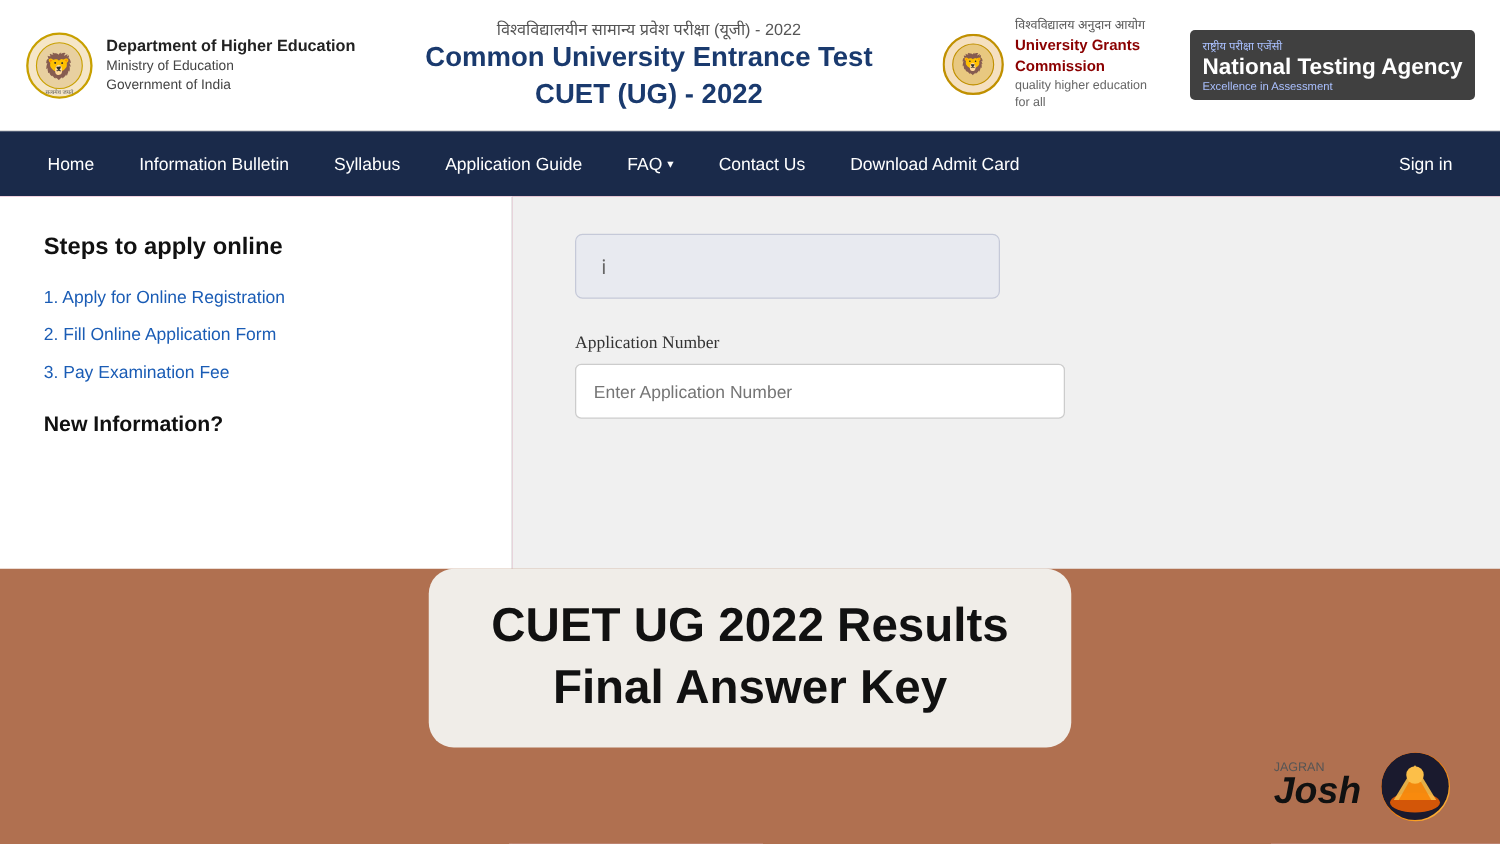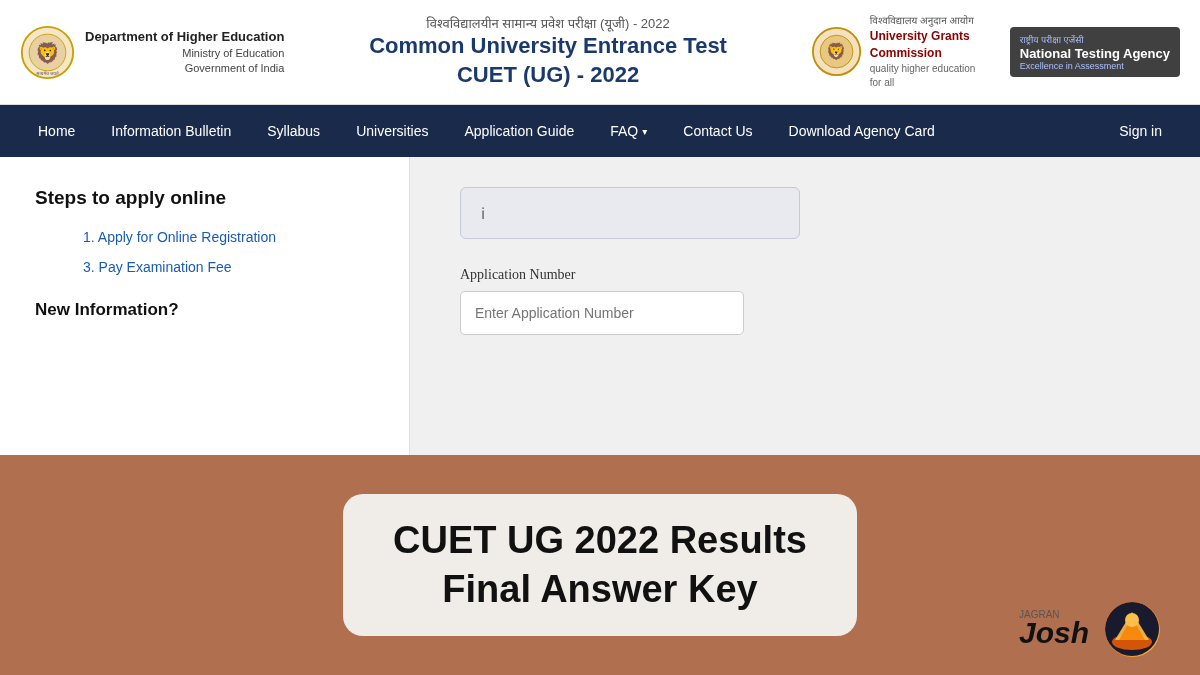--- a/index.html
+++ b/index.html
@@ -19,21 +19,20 @@
       display: flex;
       align-items: center;
       gap: 10px;
     }
     .emblem {
       width: 55px;
       height: 55px;
     }
     .dept-info {
       line-height: 1.4;
-      text-align: right;
     }
     .dept-name {
       font-weight: bold;
       font-size: 13px;
       color: #222;
     }
     .dept-sub {
       font-size: 11px;
       color: #444;
     }
@@ -81,21 +80,21 @@
       color: #fff;
       padding: 6px 10px;
       border-radius: 4px;
       font-size: 11px;
       display: flex;
       align-items: center;
       gap: 6px;
     }
     .nta-badge .nta-name {
       font-weight: bold;
-      font-size: 13px;
+      font-size: 18px;
     }
 
     
     .navbar {
       background: #1a2a4a;
       display: flex;
       align-items: center;
       padding: 0 20px;
       height: 52px;
       gap: 0;
@@ -138,21 +137,20 @@
       font-size: 19px;
       font-weight: bold;
       color: #111;
       margin-bottom: 20px;
     }
     .step-item {
       font-size: 14px;
       color: #333;
       margin-bottom: 14px;
       list-style: none;
-      margin-left: 48px;
     }
     .step-item a {
       color: #1a5cb5;
       text-decoration: none;
     }
     .new-reg {
       font-size: 17px;
       font-weight: bold;
       color: #111;
       margin-top: 25px;
@@ -188,41 +186,41 @@
       color: #333;
     }
     .form-label {
       font-size: 14px;
       color: #333;
       margin-bottom: 8px;
       font-weight: 500;
       font-family: Liberation Serif, serif;
     }
     .form-input {
-      width: 284px;
+      width: 392px;
       height: 44px;
       border: 1px solid #ccc;
       border-radius: 5px;
       padding: 0 14px;
       font-size: 14px;
       color: #999;
       background: #fff;
       outline: none;
     }
 
     
     .results-banner {
       position: absolute;
       bottom: 0;
       left: 0;
       right: 0;
       height: 220px;
       background: #b07050;
       display: flex;
-      align-items: center;
+      align-items: flex-start;
       justify-content: center;
     }
     .results-card {
       background: #f0ede8;
       border-radius: 20px;
       padding: 22px 50px;
       text-align: center;
     }
     .results-title {
       font-size: 38px;
@@ -312,40 +310,42 @@
         <div style="font-size:9px; color:#aac0ff;">Excellence in Assessment</div>
       </div>
     </div>
   </div>
 </div>
 
 <nav class="navbar">
   <a class="nav-item">Home</a>
   <a class="nav-item">Information Bulletin</a>
   <a class="nav-item">Syllabus</a>
-  <a class="nav-item">Universities</a>
   <a class="nav-item">Application Guide</a>
   <a class="nav-item">
     <span>FAQ</span>
     <span class="dropdown-arrow">▾</span>
   </a>
   <a class="nav-item">Contact Us</a>
-  <a class="nav-item">Download Agency Card</a>
+  <a class="nav-item">Download Admit Card</a>
   <a class="nav-item signin">Sign in</a>
 </nav>
 
 <div class="main-content">
 
   <div class="left-panel">
     <div class="steps-title">Steps to apply online</div>
     <ul style="list-style:none; padding:0;">
       <li class="step-item">
         <a href="#">1. Apply for Online Registration</a>
       </li>
       <li class="step-item">
+        <a href="#">2. Fill Online Application Form</a>
+      </li>
+      <li class="step-item">
         <a href="#">3. Pay Examination Fee</a>
       </li>
     </ul>
     <div class="new-reg">New Information?</div>
   </div>
 
   <div class="right-panel">
     <div class="sign-in-box">
       <span class="info-icon">ℹ</span>
     </div>

